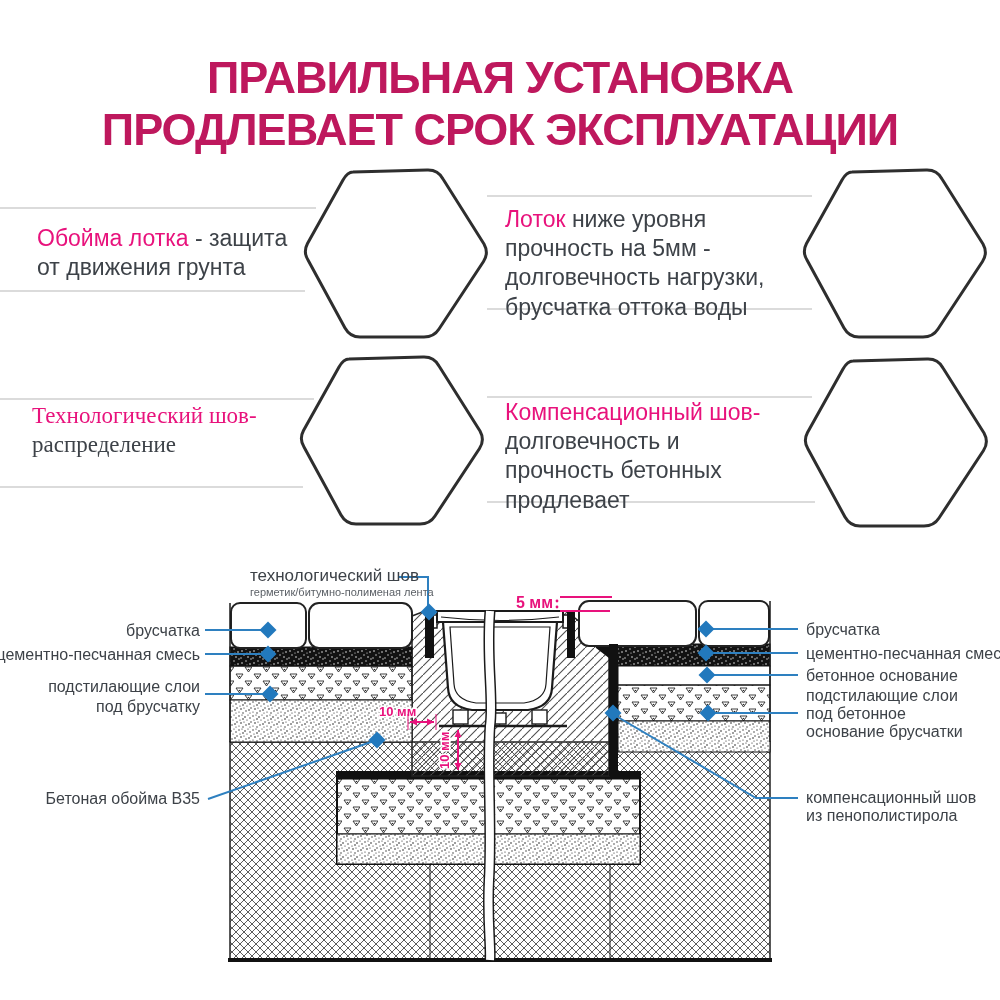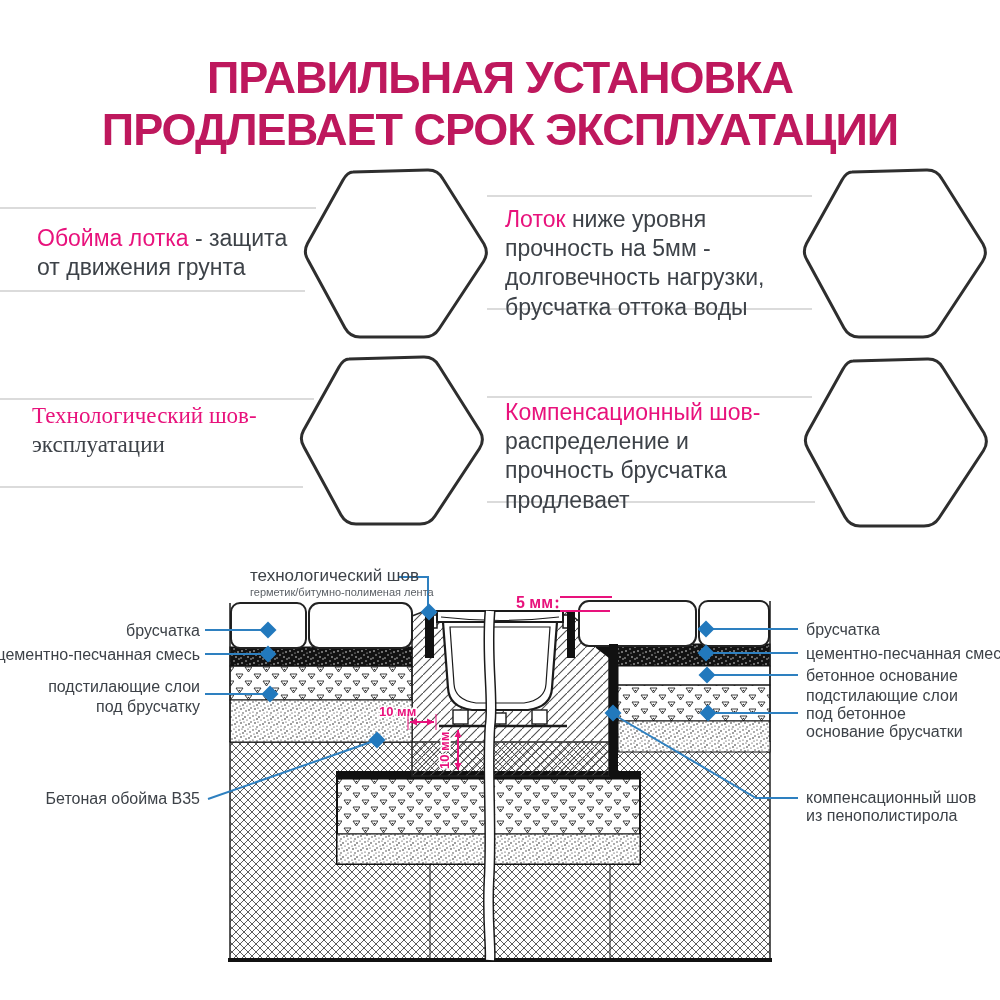--- a/index.html
+++ b/index.html
@@ -318,21 +318,21 @@
 
 <div class="callout" style="left:505px;top:205px;width:300px;">
   <div><span class="hl">Лоток</span><span> ниже уровня</span></div>
   <div>прочность на 5мм -</div>
   <div>долговечность нагрузки,</div>
   <div>брусчатка оттока воды</div>
 </div>
 
 <div class="callout" style="left:32px;top:401px;width:310px;font-family:Liberation Serif, serif;">
   <div><span class="hl">Технологический шов-</span></div>
-  <div>эксплуатации</div>
+  <div>распределение</div>
 </div>
 
 <div class="callout" style="left:505px;top:398px;width:310px;">
   <div><span class="hl">Компенсационный шов-</span></div>
-  <div>распределение и</div>
-  <div>прочность брусчатка</div>
+  <div>долговечность и</div>
+  <div>прочность бетонных</div>
   <div>продлевает</div>
 </div>
 
 </body></html>

